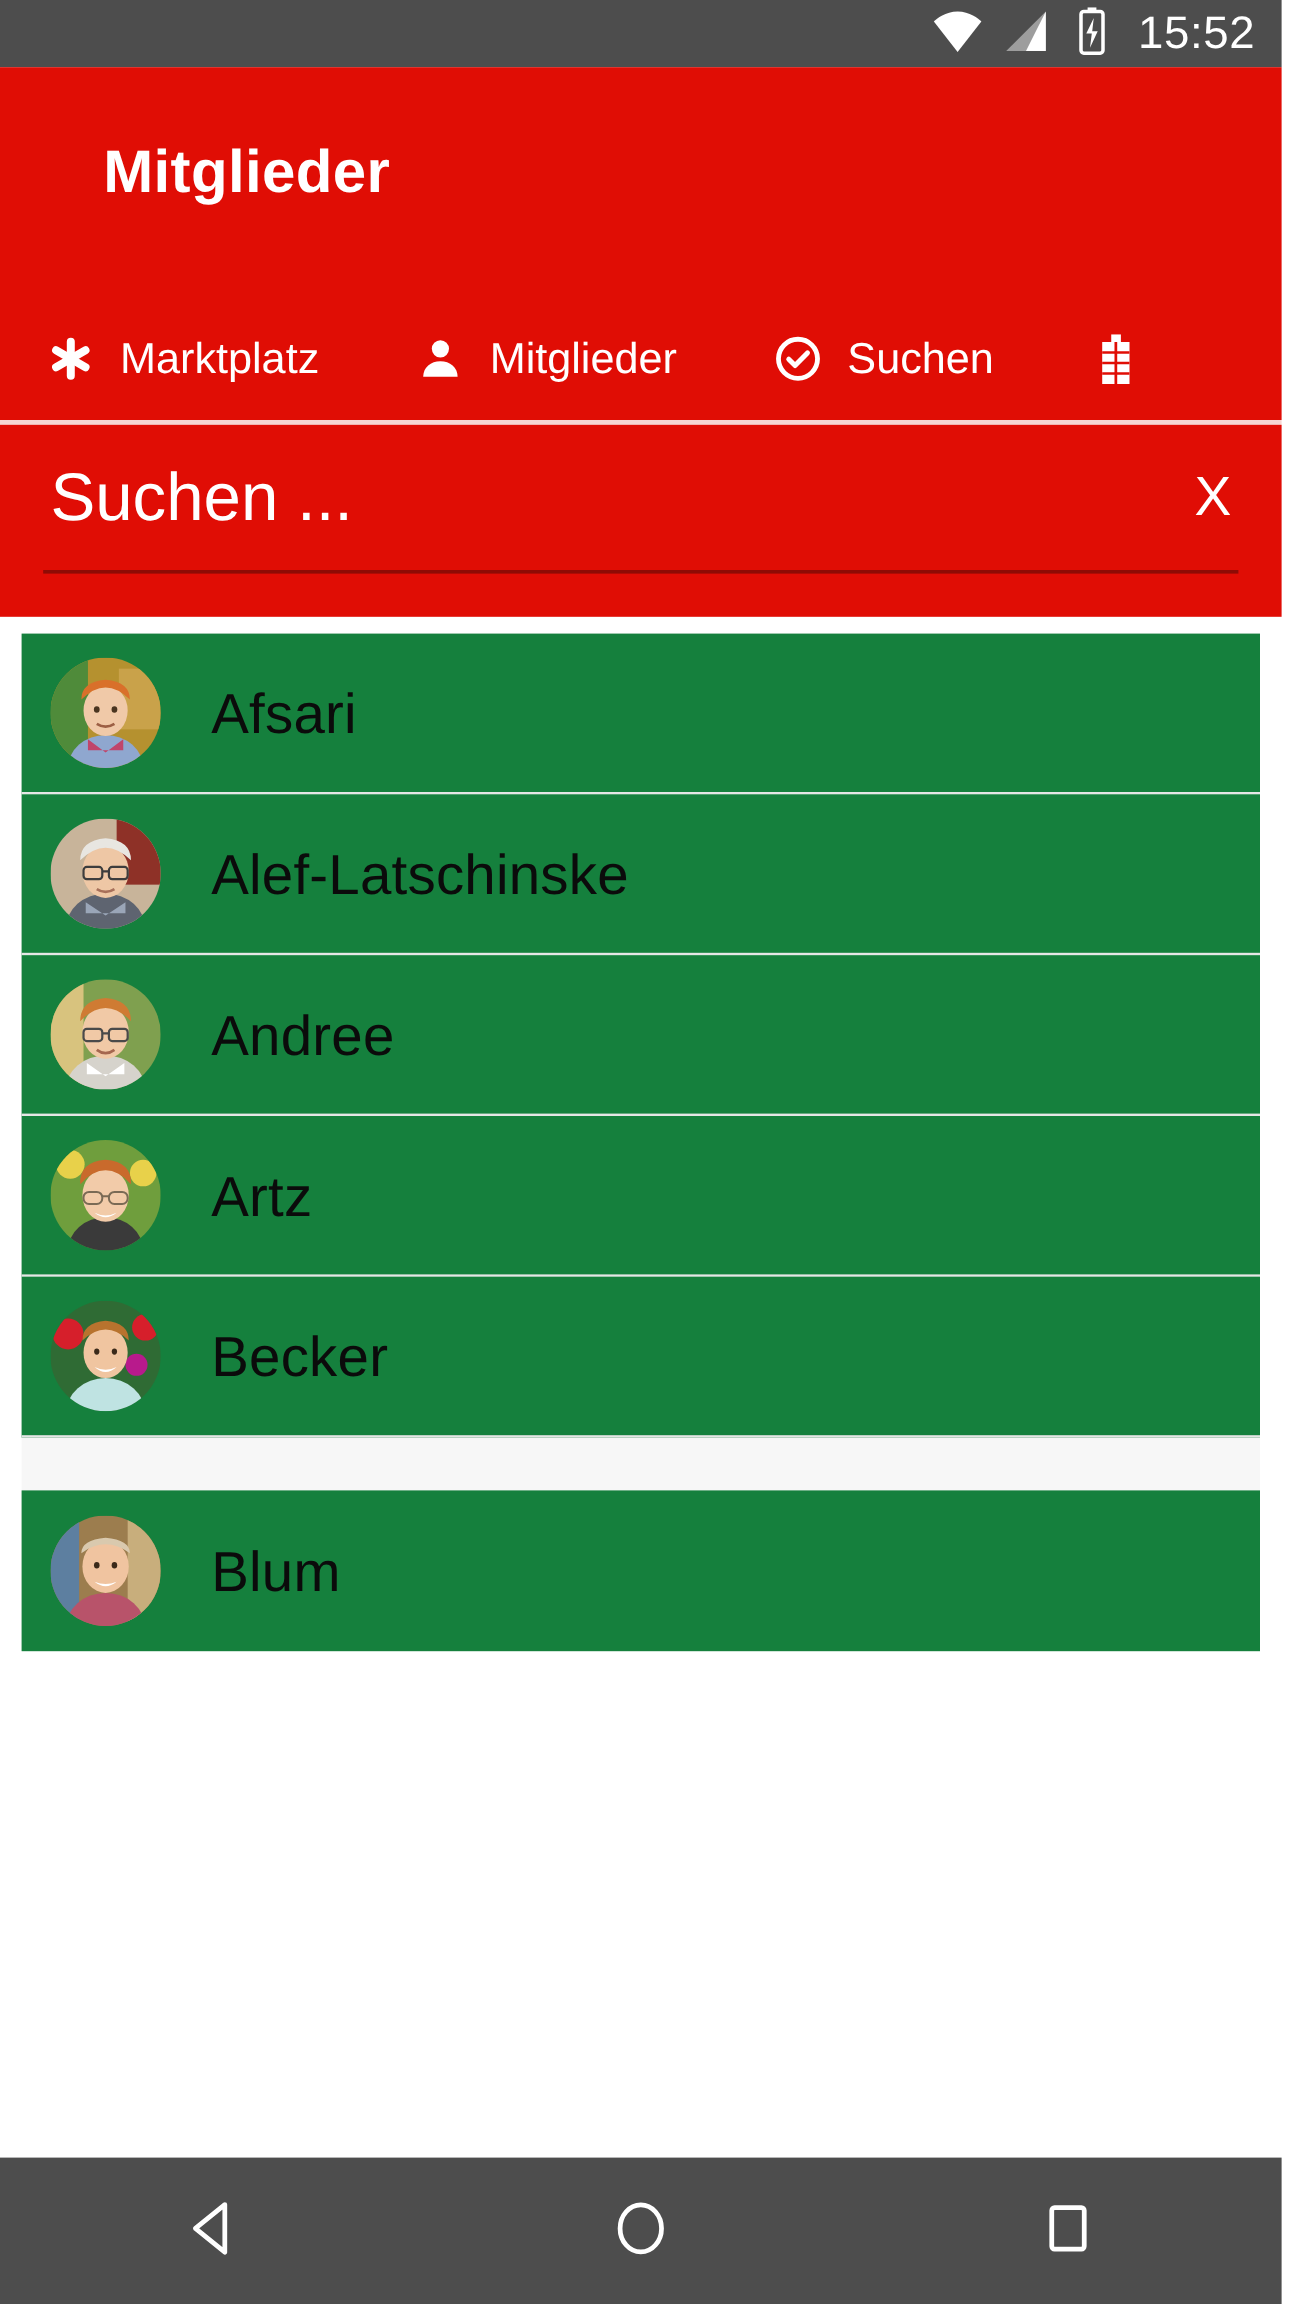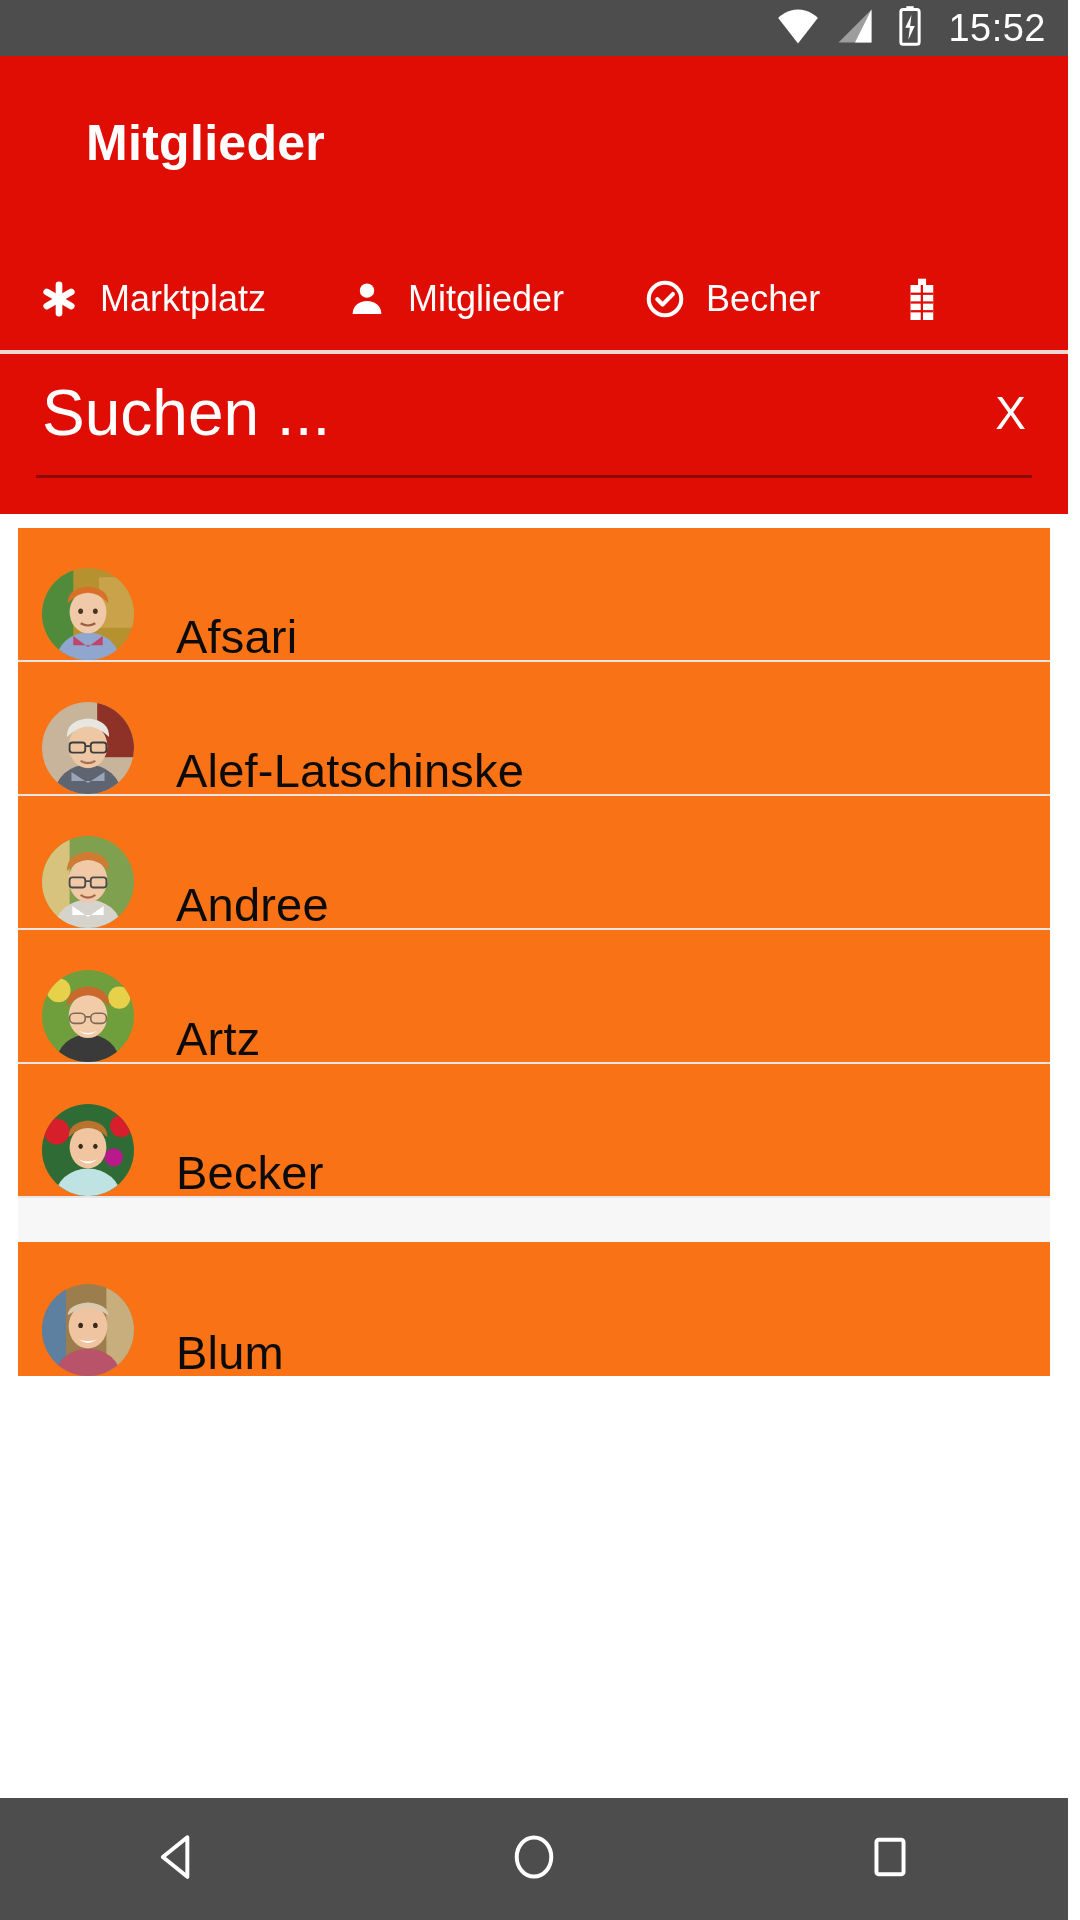--- a/index.html
+++ b/index.html
@@ -52,21 +52,21 @@
   
   .searchzone {
     background:#e00d05; flex:0 0 160px;
     position:relative;
   }
   .searchrow {
     display:flex; align-items:center;
     padding:0 42px; height:118px;
   }
   .search-input {
-    flex:1 1 auto; color:#ffffff; font-size:64px;
+    flex:1 1 auto; color:#ffffff; font-size:56px;
     background:transparent; border:none; outline:none;
     font-family:"Liberation Sans", sans-serif;
   }
   .search-input::placeholder { color:#ffffff; opacity:1; }
   .search-clear {
     color:#ffffff; font-size:46px; font-weight:normal;
     padding-left:24px; cursor:pointer;
     background:transparent; border:none;
     font-family:"Liberation Sans", sans-serif;
   }
@@ -75,24 +75,24 @@
     height:3px; background:#8e0b05;
   }
 
   
   .listwrap {
     flex:1 1 auto; background:#ffffff; overflow:hidden;
     padding:14px 18px 0 18px;
   }
   .list { background:#f7f7f7; }
   .row {
-    display:flex; align-items:flex-end;
+    display:flex; align-items:center;
     height:134px; padding-left:24px;
     border-bottom:2px solid #e6e6e6;
-    background:#f97316;
+    background:#15803d;
   }
   .row:last-child { border-bottom:none;margin-top:44px; }
   .avatar {
     width:92px; height:92px; border-radius:50%;
     flex:0 0 92px; overflow:hidden;
     position:relative;
   }
   .avatar svg { display:block; width:100%; height:100%; }
   .row-name {
     font-size:47px; color:#0b0b0b; margin-left:42px;
@@ -167,21 +167,21 @@
         <span>Mitglieder</span>
       </div>
 
       <div class="tab">
         <span class="tab-icon">
           <svg width="42" height="42" viewBox="0 0 24 24">
             <circle cx="12" cy="12" r="9.3" fill="none" stroke="#ffffff" stroke-width="2.3"></circle>
             <path d="M7.6 12.2 L10.6 15.2 L16.5 9.2" fill="none" stroke="#ffffff" stroke-width="2.4" stroke-linecap="round" stroke-linejoin="round"></path>
           </svg>
         </span>
-        <span>Becher</span>
+        <span>Suchen</span>
       </div>
 
       <div class="tab tab-partial">
         <span class="tab-icon">
           <svg width="42" height="46" viewBox="0 0 24 26">
             <rect x="6" y="5" width="13" height="20" fill="#ffffff"></rect>
             <rect x="10.3" y="1.4" width="4.6" height="3.6" fill="#ffffff"></rect>
             <g stroke="#e00d05" stroke-width="1.3">
               <line x1="6" y1="10" x2="19" y2="10"></line>
               <line x1="6" y1="15" x2="19" y2="15"></line>

